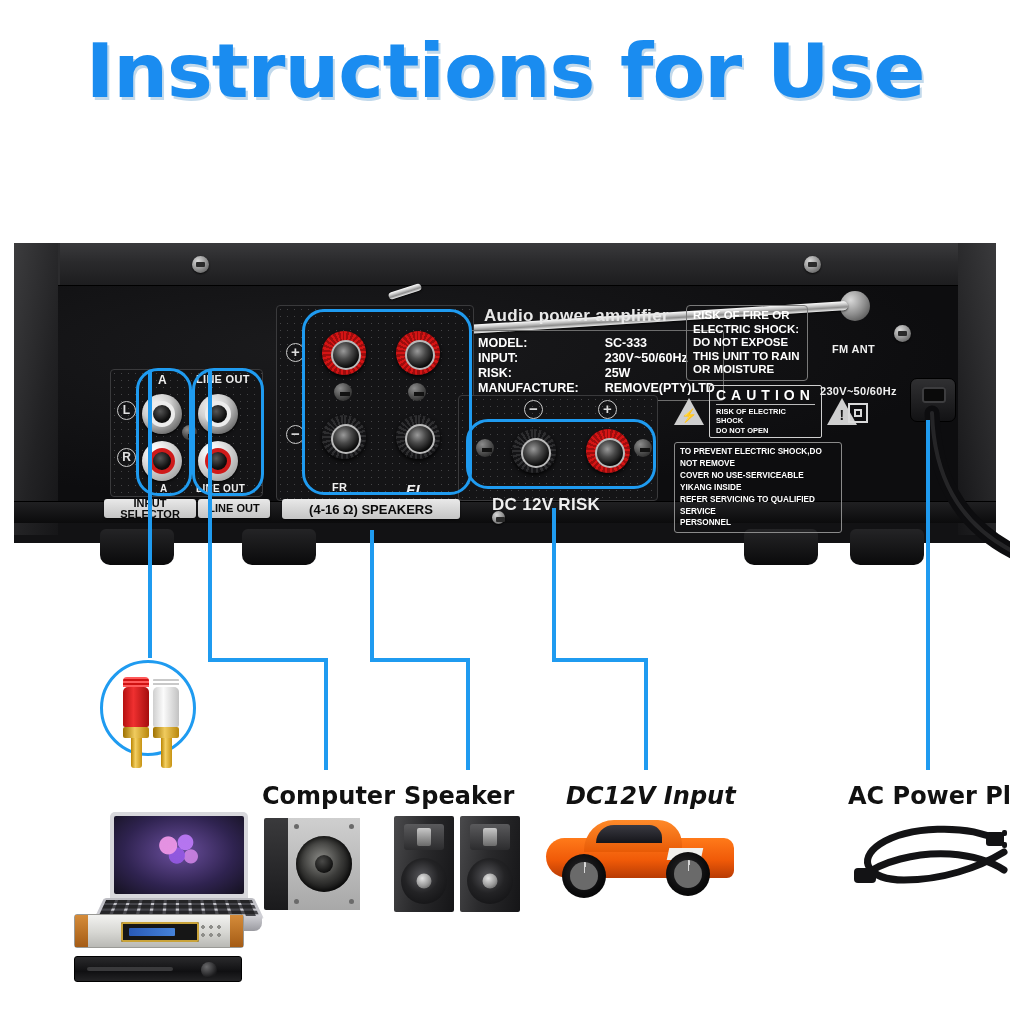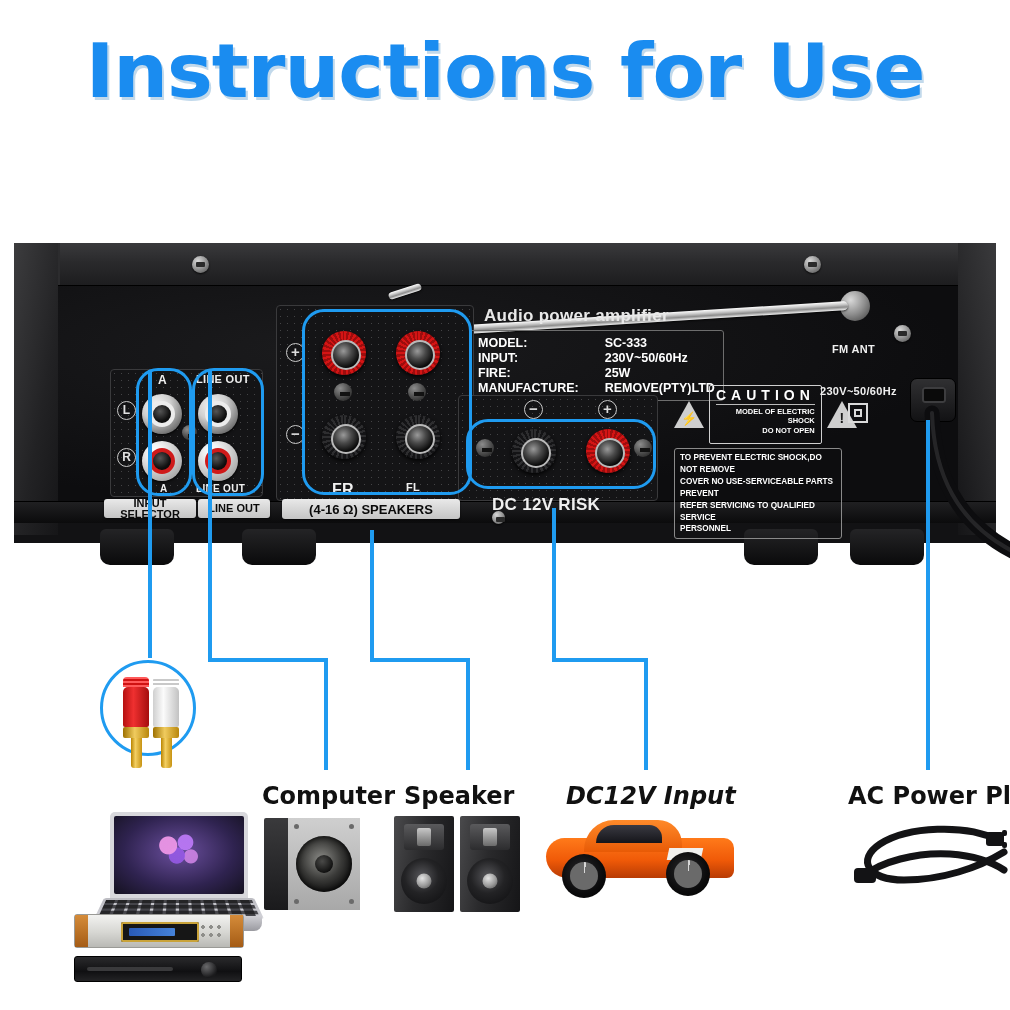--- a/index.html
+++ b/index.html
@@ -165,21 +165,21 @@
 
   .caution-wrap { position: absolute; color: #fff; }
   .caution-row { display: flex; align-items: center; gap: 5px; }
   .tri {
     width: 0; height: 0; border-left: 15px solid transparent; border-right: 15px solid transparent;
     border-bottom: 27px solid transparent; position: relative;
   }
   .tri span {
     position: absolute; left: -30px; top: 0; width: 60px; text-align: center;
   }
-  .cautbox { border: 1px solid #cfcfcf; border-radius: 2px; padding: 1px 6px 8px; text-align: right; }
+  .cautbox { border: 1px solid #cfcfcf; border-radius: 2px; padding: 1px 6px 2px; text-align: left; }
   .cautbox .big { font-size: 14px; font-weight: 700; letter-spacing: 5px; border-bottom: 1px solid #bbb; padding-bottom: 1px;}
   .cautbox .small { font-size: 7.5px; font-weight: 700; line-height: 1.25; padding-top: 2px; }
   .cautbody {
     border: 1px solid #8a8a8a; border-radius: 3px; margin-top: 4px;
     font-size: 8.2px; font-weight: 700; line-height: 1.45; padding: 3px 5px;
   }
 
   
   .antenna {
     position: absolute;
@@ -479,40 +479,40 @@
     <div class="pm" style="left:272px; top:182px;">−</div>
 
     <div class="binding red" style="left:308px; top:88px;"></div>
     <div class="binding red" style="left:382px; top:88px;"></div>
     <div class="binding black" style="left:308px; top:172px;"></div>
     <div class="binding black" style="left:382px; top:172px;"></div>
 
     <div class="smallscrew" style="left:320px; top:140px; width:18px; height:18px;"></div>
     <div class="smallscrew" style="left:394px; top:140px; width:18px; height:18px;"></div>
 
-    <div class="ptxt" style="left:318px; top:238px; font-size:16px;">FR</div>
-    <div class="ptxt" style="left:392px; top:238px; font-size:11px;">FL</div>
+    <div class="ptxt" style="left:318px; top:238px; font-size:11px;">FR</div>
+    <div class="ptxt" style="left:392px; top:238px; font-size:15px;font-style:italic;">FL</div>
 
     <div class="silver-label" style="left:268px; top:256px; width:178px; height:20px; font-size:13px;">(4-16 Ω) SPEAKERS</div>
 
     <div class="ptxt" style="left:470px; top:63px; font-size:17px; color:#e8e8e8;">Audio power amplifier</div>
 
     <div class="spec" style="left:455px; top:87px;">
       <table>
         <tbody>
             <tr>
           <td class="k">MODEL:</td>
           <td>SC-333</td>
         </tr>
         <tr>
           <td class="k">INPUT:</td>
           <td>230V~50/60Hz</td>
         </tr>
         <tr>
-          <td class="k">FIRE:</td>
+          <td class="k">RISK:</td>
           <td>25W</td>
         </tr>
         <tr>
           <td class="k">MANUFACTURE:</td>
           <td>REMOVE(PTY)LTD</td>
         </tr>
       </tbody>
         </table>
     </div>
 
@@ -522,37 +522,44 @@
     <div class="pm" style="left:584px; top:157px;">+</div>
 
     <div class="binding black" style="left:498px; top:186px;"></div>
     <div class="binding red" style="left:572px; top:186px;"></div>
 
     <div class="smallscrew" style="left:462px; top:196px; width:18px; height:18px;"></div>
     <div class="smallscrew" style="left:620px; top:196px; width:18px; height:18px;"></div>
 
     <div class="ptxt" style="left:478px; top:252px; font-size:17px;">DC 12V RISK</div>
 
+    <div class="warnbox" style="left:672px; top:62px; width:122px;">
+      <span style="white-space:pre-line;">RISK OF FIRE OR
+ELECTRIC SHOCK:
+DO NOT EXPOSE
+THIS UNIT TO RAIN
+OR MOISTURE</span>
+    </div>
 
     <div class="caution-wrap" style="left:660px; top:142px; width:168px;">
       <div class="caution-row">
         <div class="tri" style="border-bottom-color:#cfcfcf;">
           <span style="color:#1a1a1a; font-size:13px; top:10px; font-weight:700;">⚡</span>
         </div>
         <div class="cautbox" style="flex:1;">
           <div class="big">CAUTION</div>
-          <div class="small" style="white-space:pre-line;">MODEL OF ELECTRIC SHOCK
+          <div class="small" style="white-space:pre-line;">RISK OF ELECTRIC SHOCK
 DO NOT OPEN</div>
         </div>
         <div class="tri" style="border-bottom-color:#cfcfcf;">
           <span style="color:#1a1a1a; font-size:14px; top:9px; font-weight:700;">!</span>
         </div>
       </div>
       <div class="cautbody" style="white-space:pre-line;">TO PREVENT ELECTRIC SHOCK,DO NOT REMOVE
-COVER NO USE-SERVICEABLE PARTS PREVENT
+COVER NO USE-SERVICEABLE YIKANG INSIDE
 REFER SERVICING TO QUALIFIED SERVICE
 PERSONNEL</div>
     </div>
 
     <div class="ptxt" style="left:806px; top:142px; font-size:11px;">230V~50/60Hz</div>
     <div class="classii" style="left:834px; top:160px;"></div>
 
     <div class="grommet" style="left:896px; top:135px;"></div>
     <svg style="position:absolute; left:880px; top:160px; width:120px; height:200px; overflow:visible;">
       <path d="M38,10 C40,70 62,120 122,150" stroke="#0d0d0f" stroke-width="15" fill="none" stroke-linecap="round"></path>

